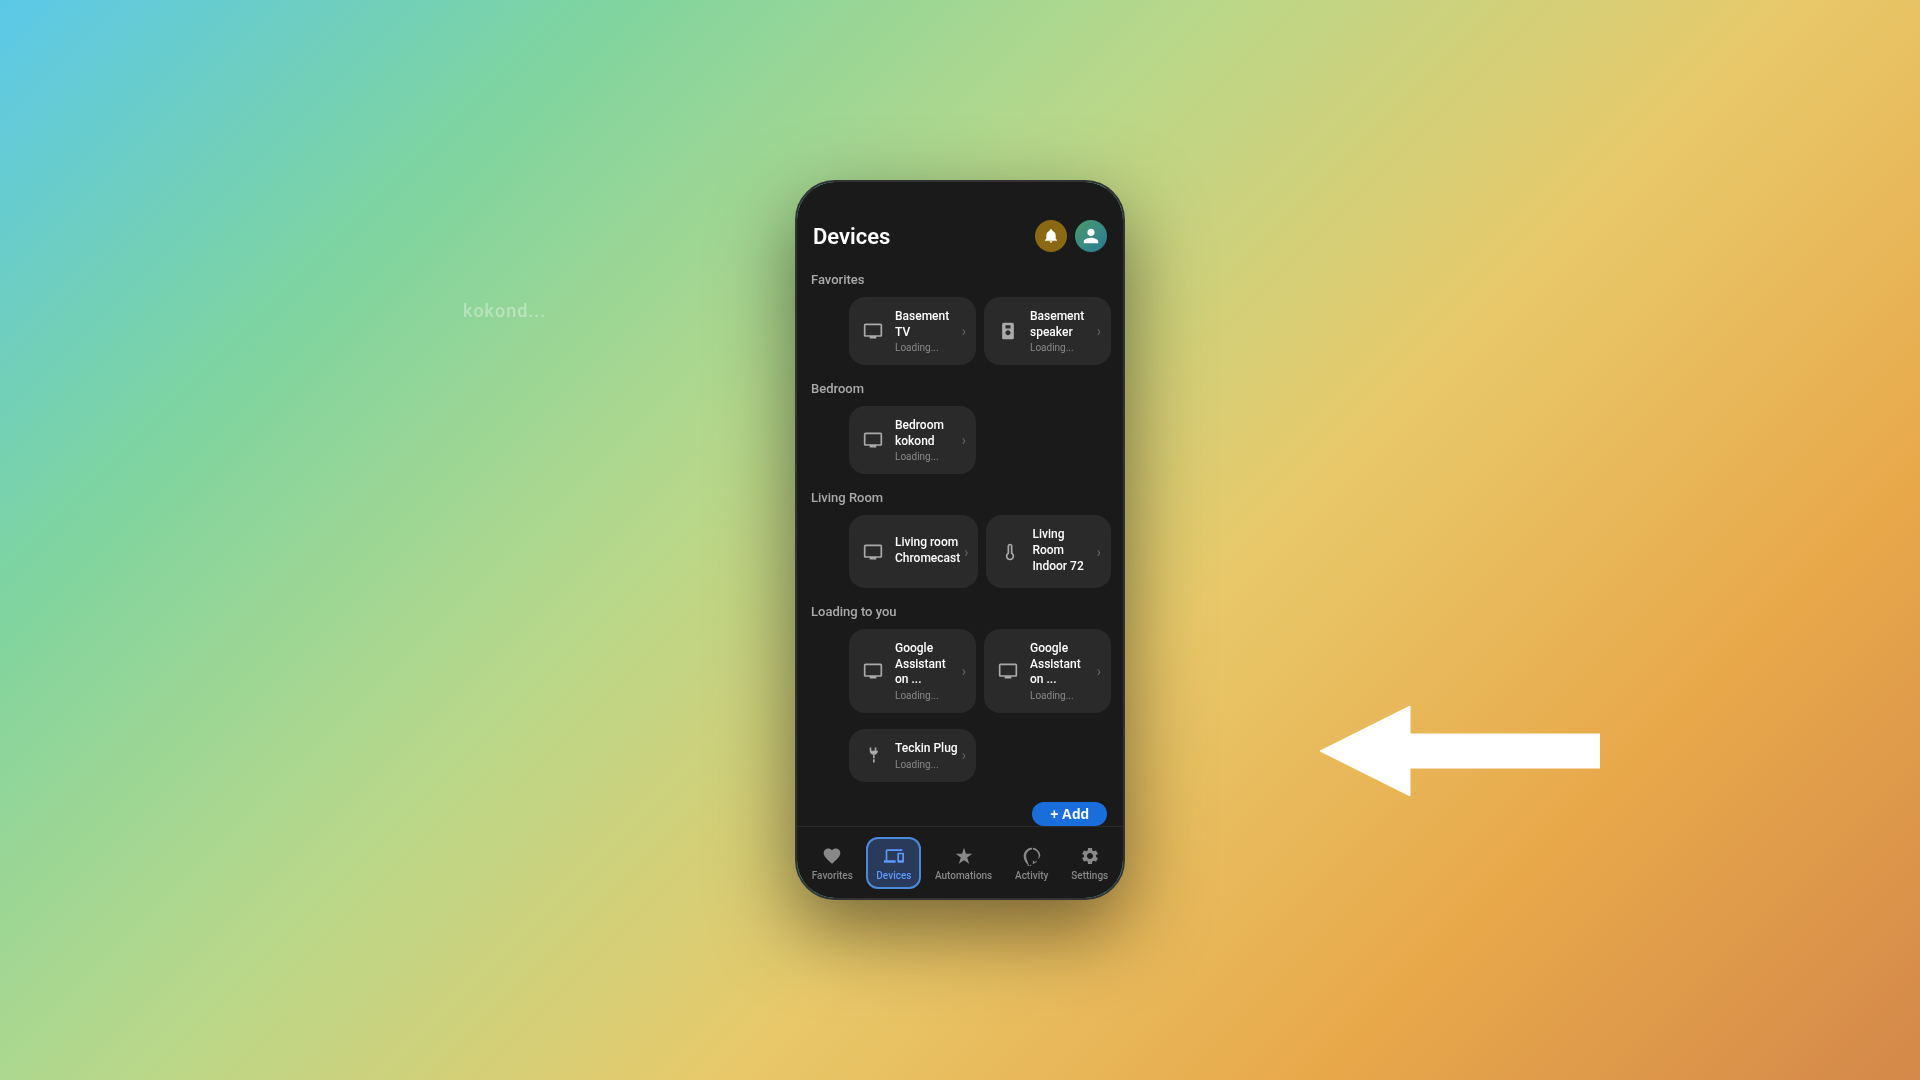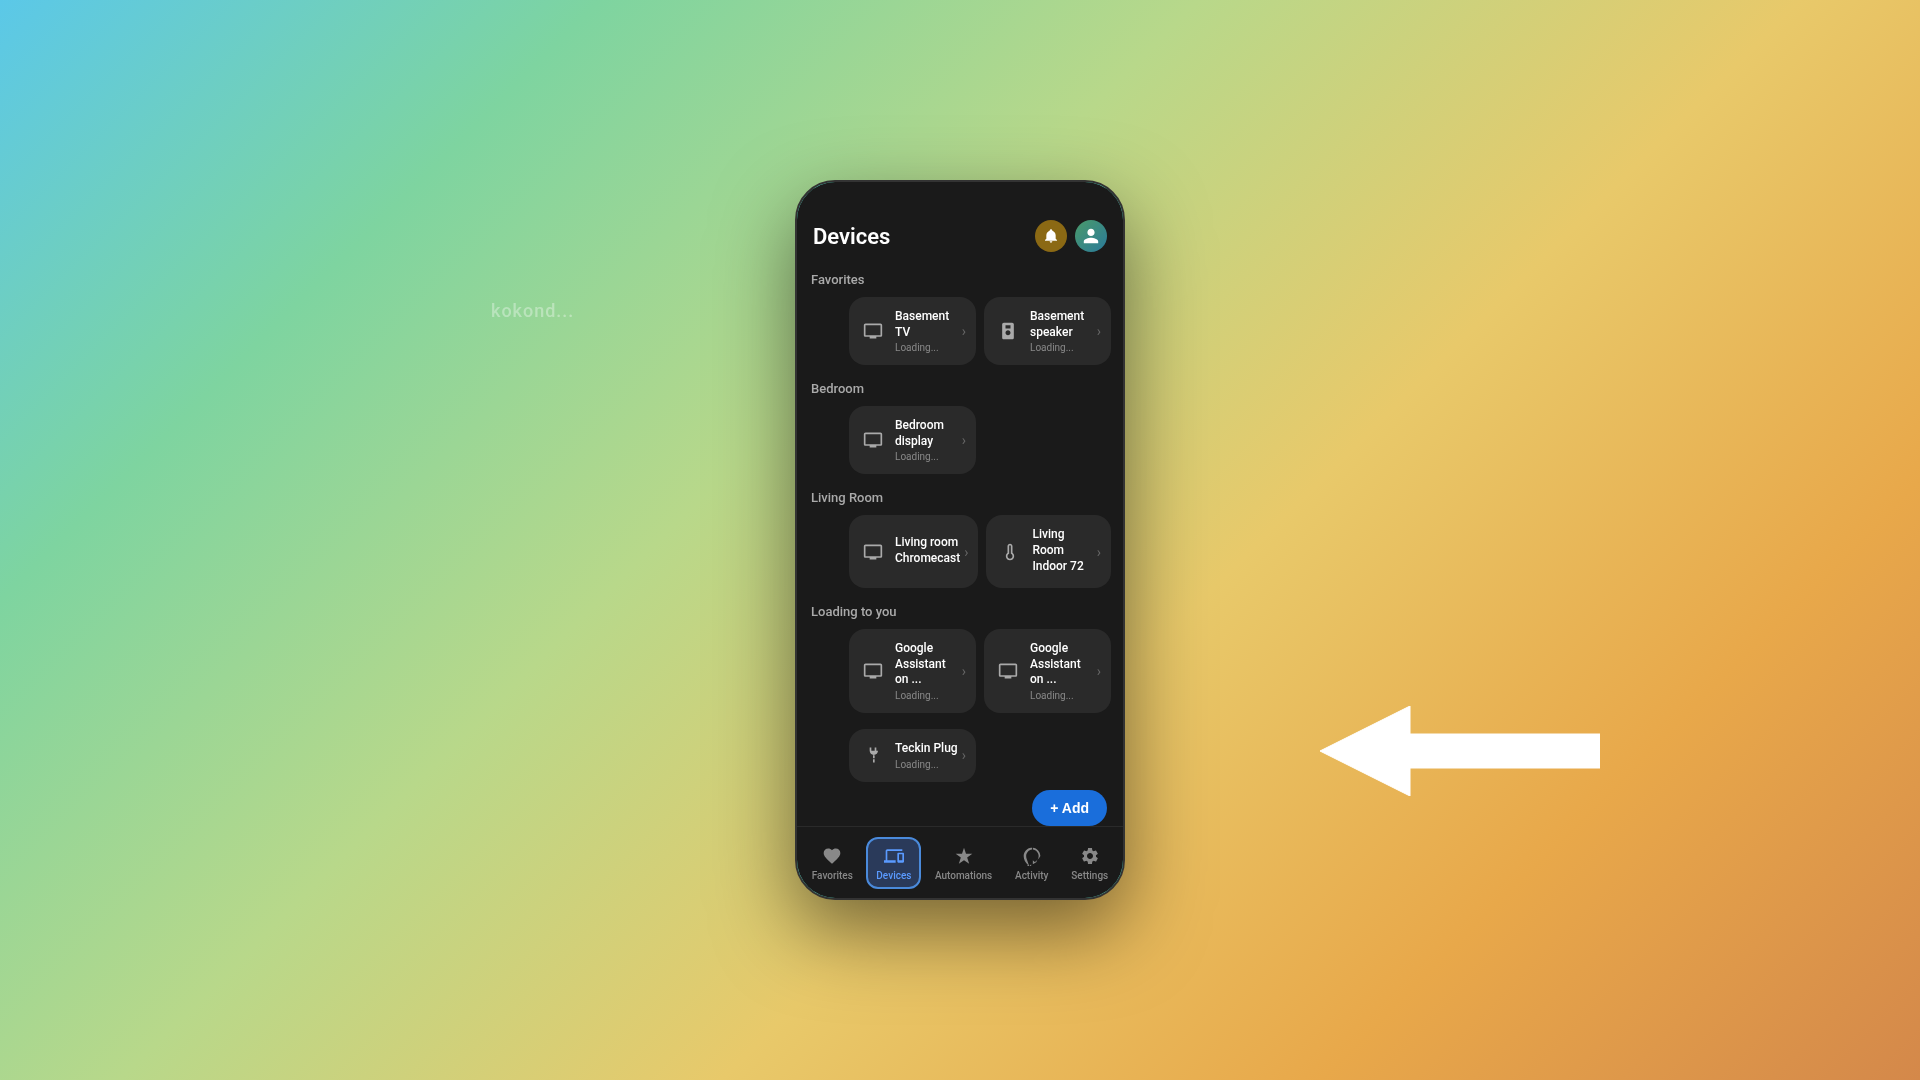--- a/index.html
+++ b/index.html
@@ -11,21 +11,21 @@
       display: flex;
       align-items: center;
       justify-content: center;
       background: linear-gradient(135deg, #5bc8e8 0%, #7ed4a0 20%, #b8d88a 40%, #e8c96a 60%, #e8a84a 80%, #d4884a 100%);
       position: relative;
     }
 
     
     .watermark {
       position: absolute;
-      left: 491px;
+      left: 463px;
       top: 300px;
       color: rgba(255,255,255,0.35);
       font-size: 18px;
       font-weight: 500;
       letter-spacing: 1px;
       z-index: 1;
     }
 
     
     .arrow-container {
@@ -178,21 +178,21 @@
 
     
     .add-button {
       position: absolute;
       bottom: 72px;
       right: 16px;
       background: #1a6edb;
       color: white;
       border: none;
       border-radius: 24px;
-      padding: 10px 18px;
+      padding: 4px 18px;
       font-size: 14px;
       font-weight: 600;
       cursor: pointer;
       display: flex;
       align-items: center;
       gap: 6px;
       z-index: 10;
     }
 
     
@@ -315,21 +315,21 @@
       <div class="section-title">Bedroom</div>
       <div class="device-grid">
         <div class="device-card">
           <div class="device-card-left">
             <div class="device-icon">
               <svg width="20" height="20" viewBox="0 0 24 24">
                   <path d="M21 3H3c-1.1 0-2 .9-2 2v12c0 1.1.9 2 2 2h5v2h8v-2h5c1.1 0 2-.9 2-2V5c0-1.1-.9-2-2-2zm0 14H3V5h18v12z"></path>
                 </svg>
             </div>
             <div class="device-info">
-              <span class="device-name">Bedroom display</span>
+              <span class="device-name">Bedroom kokond</span>
               <span class="device-status">Loading...</span>
             </div>
           </div>
           <span class="device-chevron">›</span>
         </div>
       </div>
     </div>
 
     <div class="section">
       <div class="section-title">Living Room</div>

